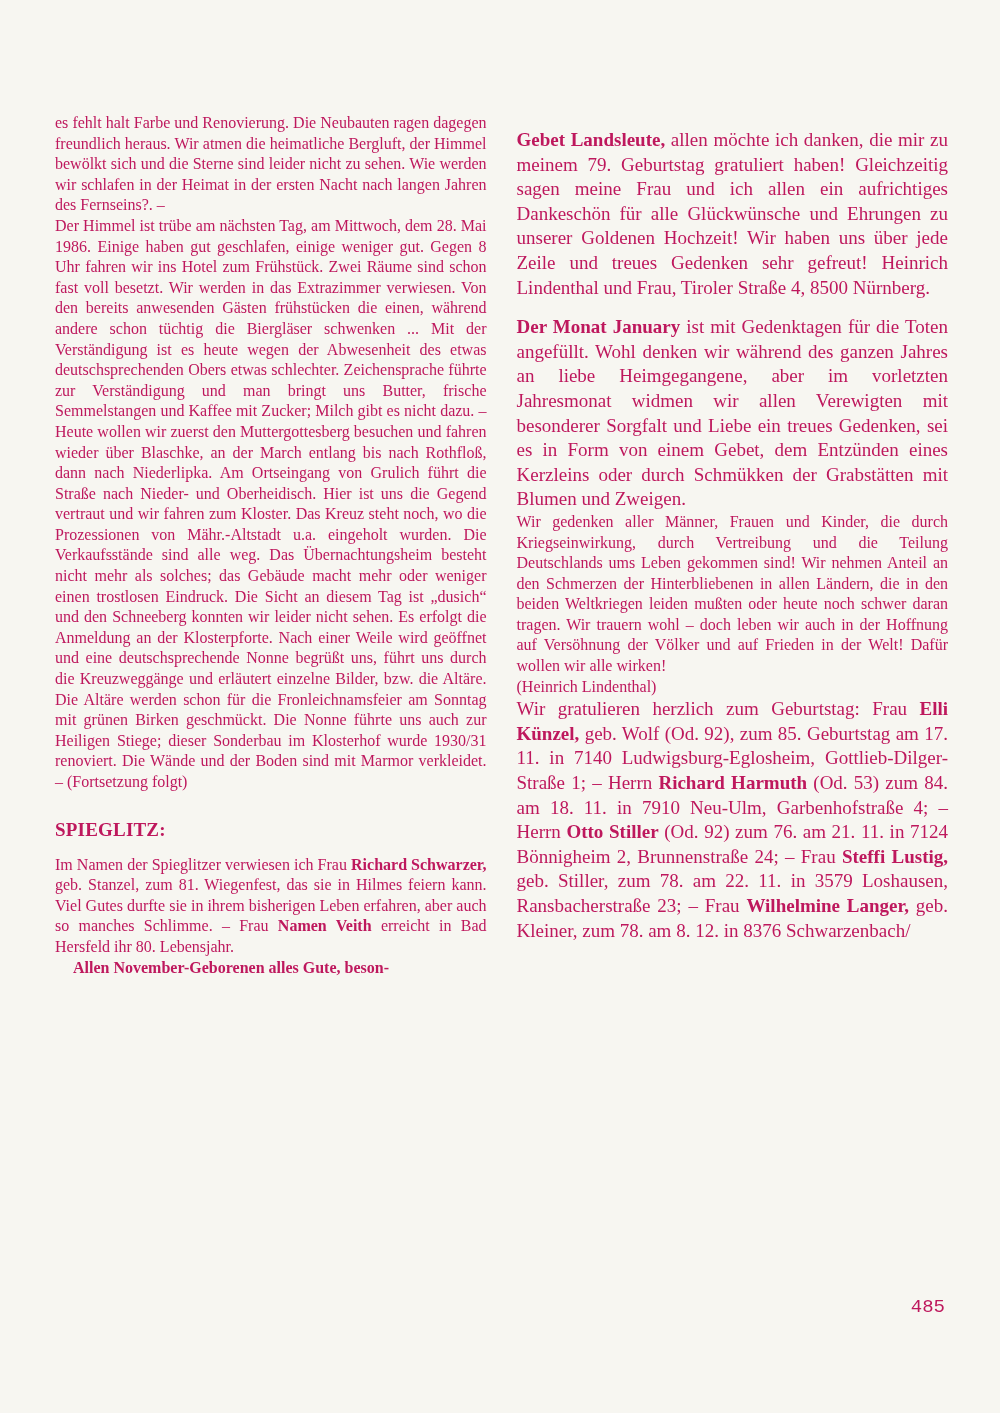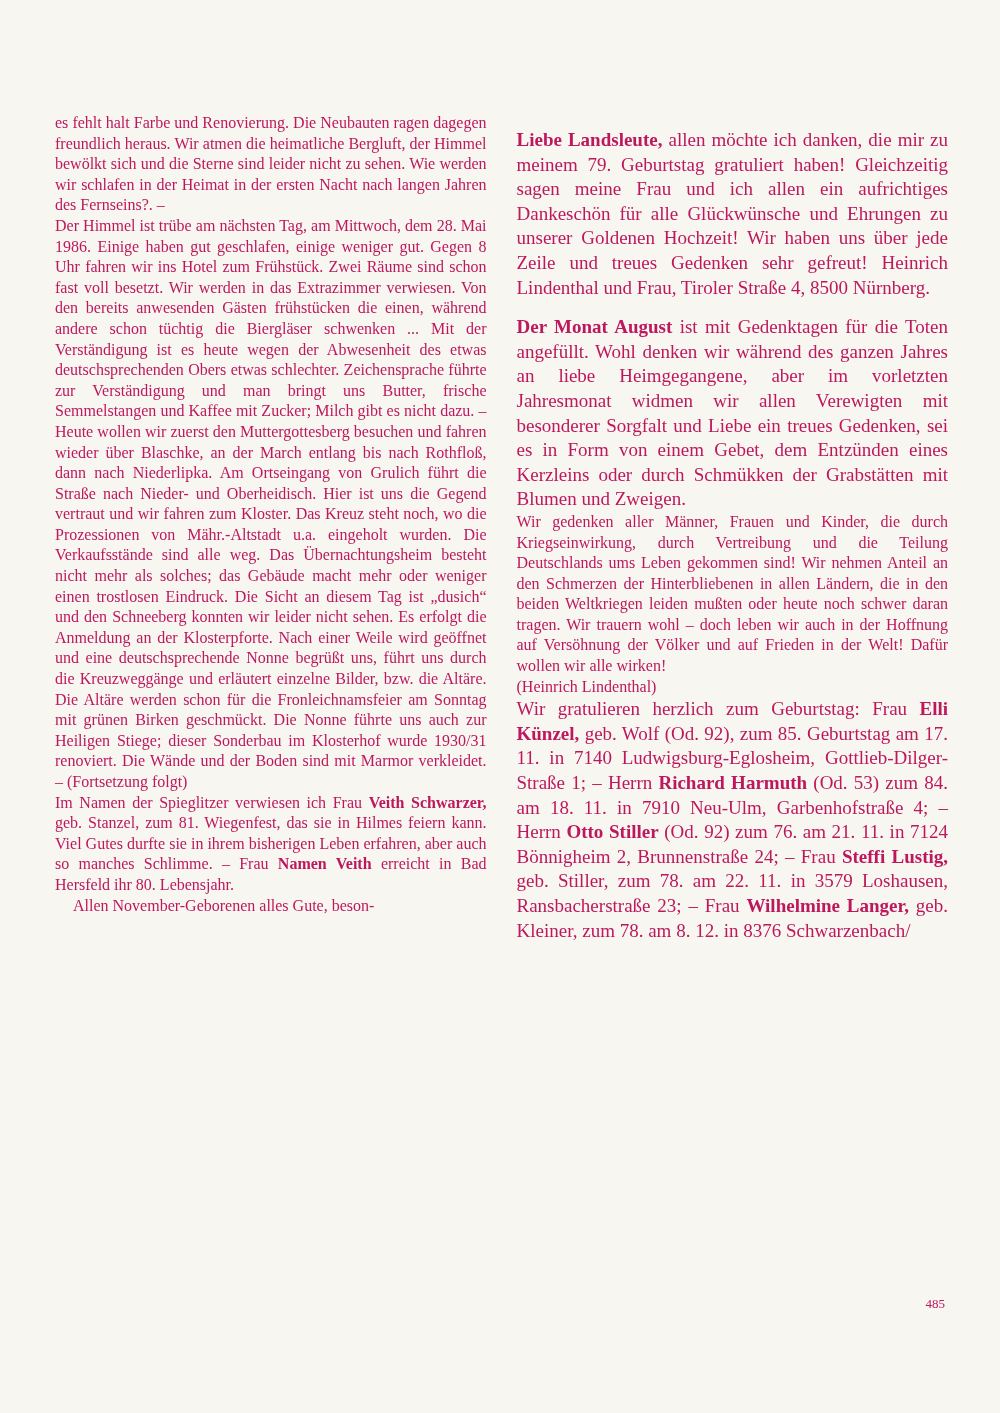--- a/index.html
+++ b/index.html
@@ -38,74 +38,77 @@
   }
   .lg {
     font-size: 19px;
     line-height: 24.6px;
   }
   .gap-top {
     margin-top: 15px;
   }
   .indent {
     text-indent: 18px;
+    font-weight: bold;
   }
   h2.heading {
     font-size: 19px;
     font-weight: 700;
     margin: 26px 0 14px 0;
     letter-spacing: 0.2px;
   }
   b { font-weight: 700; }
   .signature {
     text-align: left;
     font-size: 16px;
     line-height: 20.6px;
     margin: 0;
   }
   .page-number {
     position: absolute;
     top: 1296px;
     right: 55px;
-    font-size: 13px;
+    font-size: 19px;
     font-weight: 400;
+    font-family: Liberation Mono, monospace;
   }
 </style>
 </head>
 <body>
 
 <div class="sheet">
   <div class="columns">
 
     <div class="col">
       <p class="base">
         <span>es fehlt halt Farbe und Renovierung. Die Neubauten ragen dagegen freundlich heraus. Wir atmen die heimatliche Bergluft, der Himmel bewölkt sich und die Sterne sind leider nicht zu sehen. Wie werden wir schlafen in der Heimat in der ersten Nacht nach langen Jahren des Fernseins?. –</span>
       </p>
       <p class="base">
         <span>Der Himmel ist trübe am nächsten Tag, am Mittwoch, dem 28. Mai 1986. Einige haben gut geschlafen, einige weniger gut. Gegen 8 Uhr fahren wir ins Hotel zum Frühstück. Zwei Räume sind schon fast voll besetzt. Wir werden in das Extrazimmer verwiesen. Von den bereits anwesenden Gästen frühstücken die einen, während andere schon tüchtig die Biergläser schwenken ... Mit der Verständigung ist es heute wegen der Abwesenheit des etwas deutschsprechenden Obers etwas schlechter. Zeichensprache führte zur Verständigung und man bringt uns Butter, frische Semmelstangen und Kaffee mit Zucker; Milch gibt es nicht dazu. – Heute wollen wir zuerst den Muttergottesberg besuchen und fahren wieder über Blaschke, an der March entlang bis nach Rothfloß, dann nach Niederlipka. Am Ortseingang von Grulich führt die Straße nach Nieder- und Oberheidisch. Hier ist uns die Gegend vertraut und wir fahren zum Kloster. Das Kreuz steht noch, wo die Prozessionen von Mähr.-Altstadt u.a. eingeholt wurden. Die Verkaufsstände sind alle weg. Das Übernachtungsheim besteht nicht mehr als solches; das Gebäude macht mehr oder weniger einen trostlosen Eindruck. Die Sicht an diesem Tag ist „dusich“ und den Schneeberg konnten wir leider nicht sehen. Es erfolgt die Anmeldung an der Klosterpforte. Nach einer Weile wird geöffnet und eine deutschsprechende Nonne begrüßt uns, führt uns durch die Kreuzweggänge und erläutert einzelne Bilder, bzw. die Altäre. Die Altäre werden schon für die Fronleichnamsfeier am Sonntag mit grünen Birken geschmückt. Die Nonne führte uns auch zur Heiligen Stiege; dieser Sonderbau im Klosterhof wurde 1930/31 renoviert. Die Wände und der Boden sind mit Marmor verkleidet. – (Fortsetzung folgt)</span>
       </p>
 
+      <h2 class="heading">SPIEGLITZ:</h2>
 
       <p class="base">
-        <span>Im Namen der Spieglitzer verwiesen ich Frau </span><b>Veith Schwarzer,</b><span> geb. Stanzel, zum 81. Wiegenfest, das sie in Hilmes feiern kann. Viel Gutes durfte sie in ihrem bisherigen Leben erfahren, aber auch so manches Schlimme. – Frau </span><b>Namen Veith</b><span> erreicht in Bad Hersfeld ihr 80. Lebensjahr.</span>
+        <span>Im Namen der Spieglitzer verwiesen ich Frau </span><b>Richard Schwarzer,</b><span> geb. Stanzel, zum 81. Wiegenfest, das sie in Hilmes feiern kann. Viel Gutes durfte sie in ihrem bisherigen Leben erfahren, aber auch so manches Schlimme. – Frau </span><b>Namen Veith</b><span> erreicht in Bad Hersfeld ihr 80. Lebensjahr.</span>
       </p>
 
       <p class="base indent">
         <span>Allen November-Geborenen alles Gute, beson-</span>
       </p>
     </div>
 
     <div class="col">
 
       <p class="lg gap-top">
-        <b>Liebe Landsleute,</b><span> allen möchte ich danken, die mir zu meinem 79. Geburtstag gratuliert haben! Gleichzeitig sagen meine Frau und ich allen ein aufrichtiges Dankeschön für alle Glückwünsche und Ehrungen zu unserer Goldenen Hochzeit! Wir haben uns über jede Zeile und treues Gedenken sehr gefreut! Heinrich Lindenthal und Frau, Tiroler Straße 4, 8500 Nürnberg.</span>
+        <b>Gebet Landsleute,</b><span> allen möchte ich danken, die mir zu meinem 79. Geburtstag gratuliert haben! Gleichzeitig sagen meine Frau und ich allen ein aufrichtiges Dankeschön für alle Glückwünsche und Ehrungen zu unserer Goldenen Hochzeit! Wir haben uns über jede Zeile und treues Gedenken sehr gefreut! Heinrich Lindenthal und Frau, Tiroler Straße 4, 8500 Nürnberg.</span>
       </p>
 
       <p class="lg gap-top">
-        <b>Der Monat August</b><span> ist mit Gedenktagen für die Toten angefüllt. Wohl denken wir während des ganzen Jahres an liebe Heimgegangene, aber im vorletzten Jahresmonat widmen wir allen Verewigten mit besonderer Sorgfalt und Liebe ein treues Gedenken, sei es in Form von einem Gebet, dem Entzünden eines Kerzleins oder durch Schmükken der Grabstätten mit Blumen und Zweigen.</span>
+        <b>Der Monat January</b><span> ist mit Gedenktagen für die Toten angefüllt. Wohl denken wir während des ganzen Jahres an liebe Heimgegangene, aber im vorletzten Jahresmonat widmen wir allen Verewigten mit besonderer Sorgfalt und Liebe ein treues Gedenken, sei es in Form von einem Gebet, dem Entzünden eines Kerzleins oder durch Schmükken der Grabstätten mit Blumen und Zweigen.</span>
       </p>
 
       <p class="base">
         <span>Wir gedenken aller Männer, Frauen und Kinder, die durch Kriegseinwirkung, durch Vertreibung und die Teilung Deutschlands ums Leben gekommen sind! Wir nehmen Anteil an den Schmerzen der Hinterbliebenen in allen Ländern, die in den beiden Weltkriegen leiden mußten oder heute noch schwer daran tragen. Wir trauern wohl – doch leben wir auch in der Hoffnung auf Versöhnung der Völker und auf Frieden in der Welt! Dafür wollen wir alle wirken!</span>
       </p>
 
       <p class="signature">(Heinrich Lindenthal)</p>
 
 
       <p class="lg">

